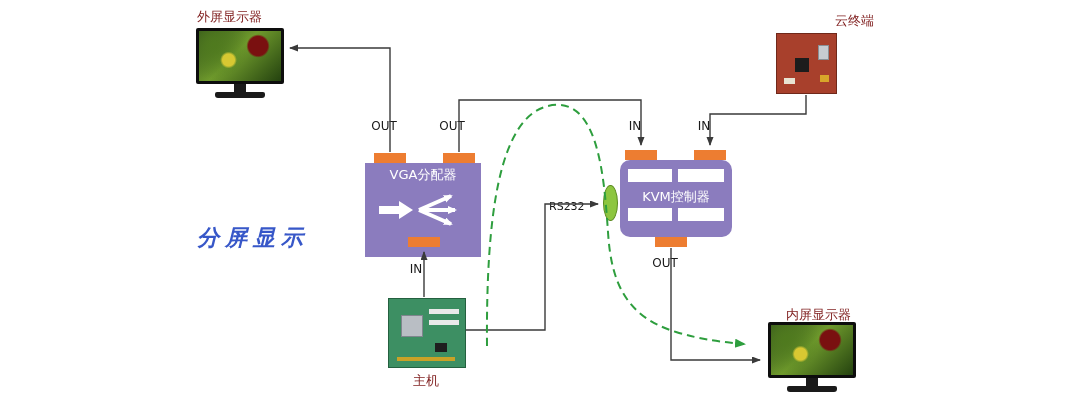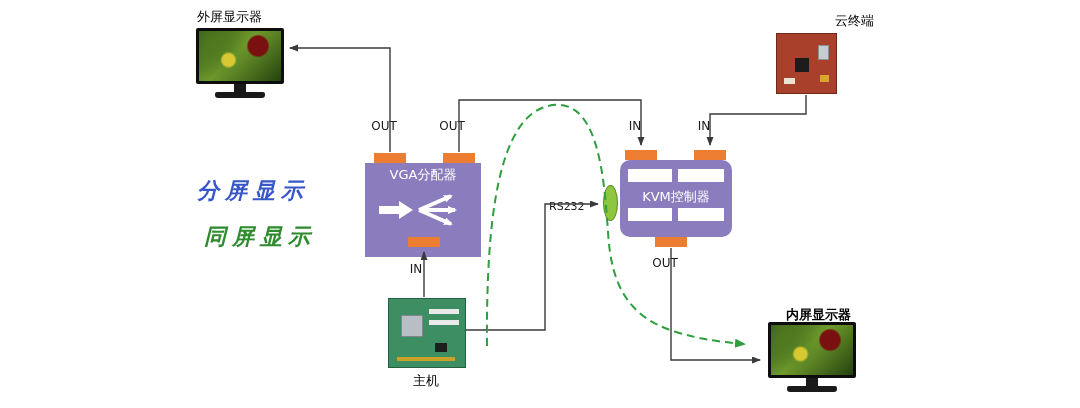--- a/index.html
+++ b/index.html
@@ -1,24 +1,24 @@
 <!DOCTYPE html>
 <html><head>
 <meta charset="utf-8">
 <style>
   html,body{margin:0;padding:0;background:#fff;}
   .canvas{position:relative;width:1080px;height:408px;background:#ffffff;
           font-family:"DejaVu Sans","Liberation Sans",sans-serif;overflow:hidden;}
 
   
-  .node-label{position:absolute;font-size:13px;color:#000000;white-space:nowrap;z-index:4;}
+  .node-label{position:absolute;font-size:13px;color:#7f1d1d;white-space:nowrap;z-index:4;}
   .port-label{position:absolute;font-size:12px;color:#1a1a1a;text-align:center;z-index:4;}
   .rs232-label{position:absolute;font-size:11px;color:#1a1a1a;z-index:4;margin-top:13px;}
   .legend{position:absolute;font-weight:bold;font-style:italic;font-size:22px;
-          letter-spacing:6px;z-index:4;}
+          letter-spacing:6px;z-index:4;margin-top:47px;}
   #legend-split{left:197px;top:176px;color:#3757c8;}
   #legend-same{left:204px;top:222px;color:#2e8b2e;}
 
   
   .device{position:absolute;background:#8b7cbe;z-index:2;}
   #box-vga{left:365px;top:163px;width:116px;height:94px;}
   #box-kvm{left:620px;top:160px;width:112px;height:77px;border-radius:10px;}
   .device-title{position:absolute;left:0;width:100%;text-align:center;color:#ffffff;
                 font-size:13px;white-space:nowrap;}
   #box-vga .device-title{top:3px;}
@@ -58,21 +58,21 @@
     background:
       radial-gradient(circle at 72% 30%, #7a1010 0 14%, rgba(0,0,0,0) 17%),
       radial-gradient(circle at 36% 58%, #d8c832 0 10%, rgba(0,0,0,0) 14%),
       radial-gradient(circle at 18% 28%, #4f7a1e 0, rgba(0,0,0,0) 45%),
       linear-gradient(135deg, #33531b 0%, #6f9a2c 45%, #24420f 100%);}
   .mon-neck{width:12px;height:8px;background:#1a1a1a;margin:0 auto;}
   .mon-base{width:50px;height:6px;background:#1a1a1a;margin:0 auto;border-radius:2px 2px 3px 3px;}
   #mon-external{left:196px;top:28px;}
   #mon-internal{left:768px;top:322px;}
   #lbl-external{left:197px;top:8px;}
-  #lbl-internal{left:786px;top:306px;font-weight:bold;}
+  #lbl-internal{left:786px;top:306px;}
   #lbl-cloud{left:791px;top:12px;margin-left:44px;}
   #lbl-host{left:413px;top:372px;text-align:right;}
 
   
   .board{position:absolute;z-index:2;}
   #board-cloud{left:776px;top:33px;width:61px;height:61px;background:#a8402c;
                border:1px solid #70281a;box-sizing:border-box;}
   #board-host{left:388px;top:298px;width:78px;height:70px;background:#3d8f63;
               border:1px solid #24603f;box-sizing:border-box;}
   .bd{position:absolute;}
@@ -90,21 +90,20 @@
   .wires{position:absolute;left:0;top:0;z-index:5;pointer-events:none;}
   .wire{fill:none;stroke:#3a3a3a;stroke-width:1.4;}
   .wire-dashed{fill:none;stroke:#2e9e3e;stroke-width:2;stroke-dasharray:8 5;}
 </style>
 </head>
 <body>
 
 <div class="canvas">
 
   <div class="legend" id="legend-split">分屏显示</div>
-  <div class="legend" id="legend-same">同屏显示</div>
 
   <div class="node-label" id="lbl-external">外屏显示器</div>
   <div class="monitor" id="mon-external">
     <div class="mon-frame">
       <div class="mon-screen"></div>
     </div>
     <div class="mon-neck"></div>
     <div class="mon-base"></div>
   </div>
 

